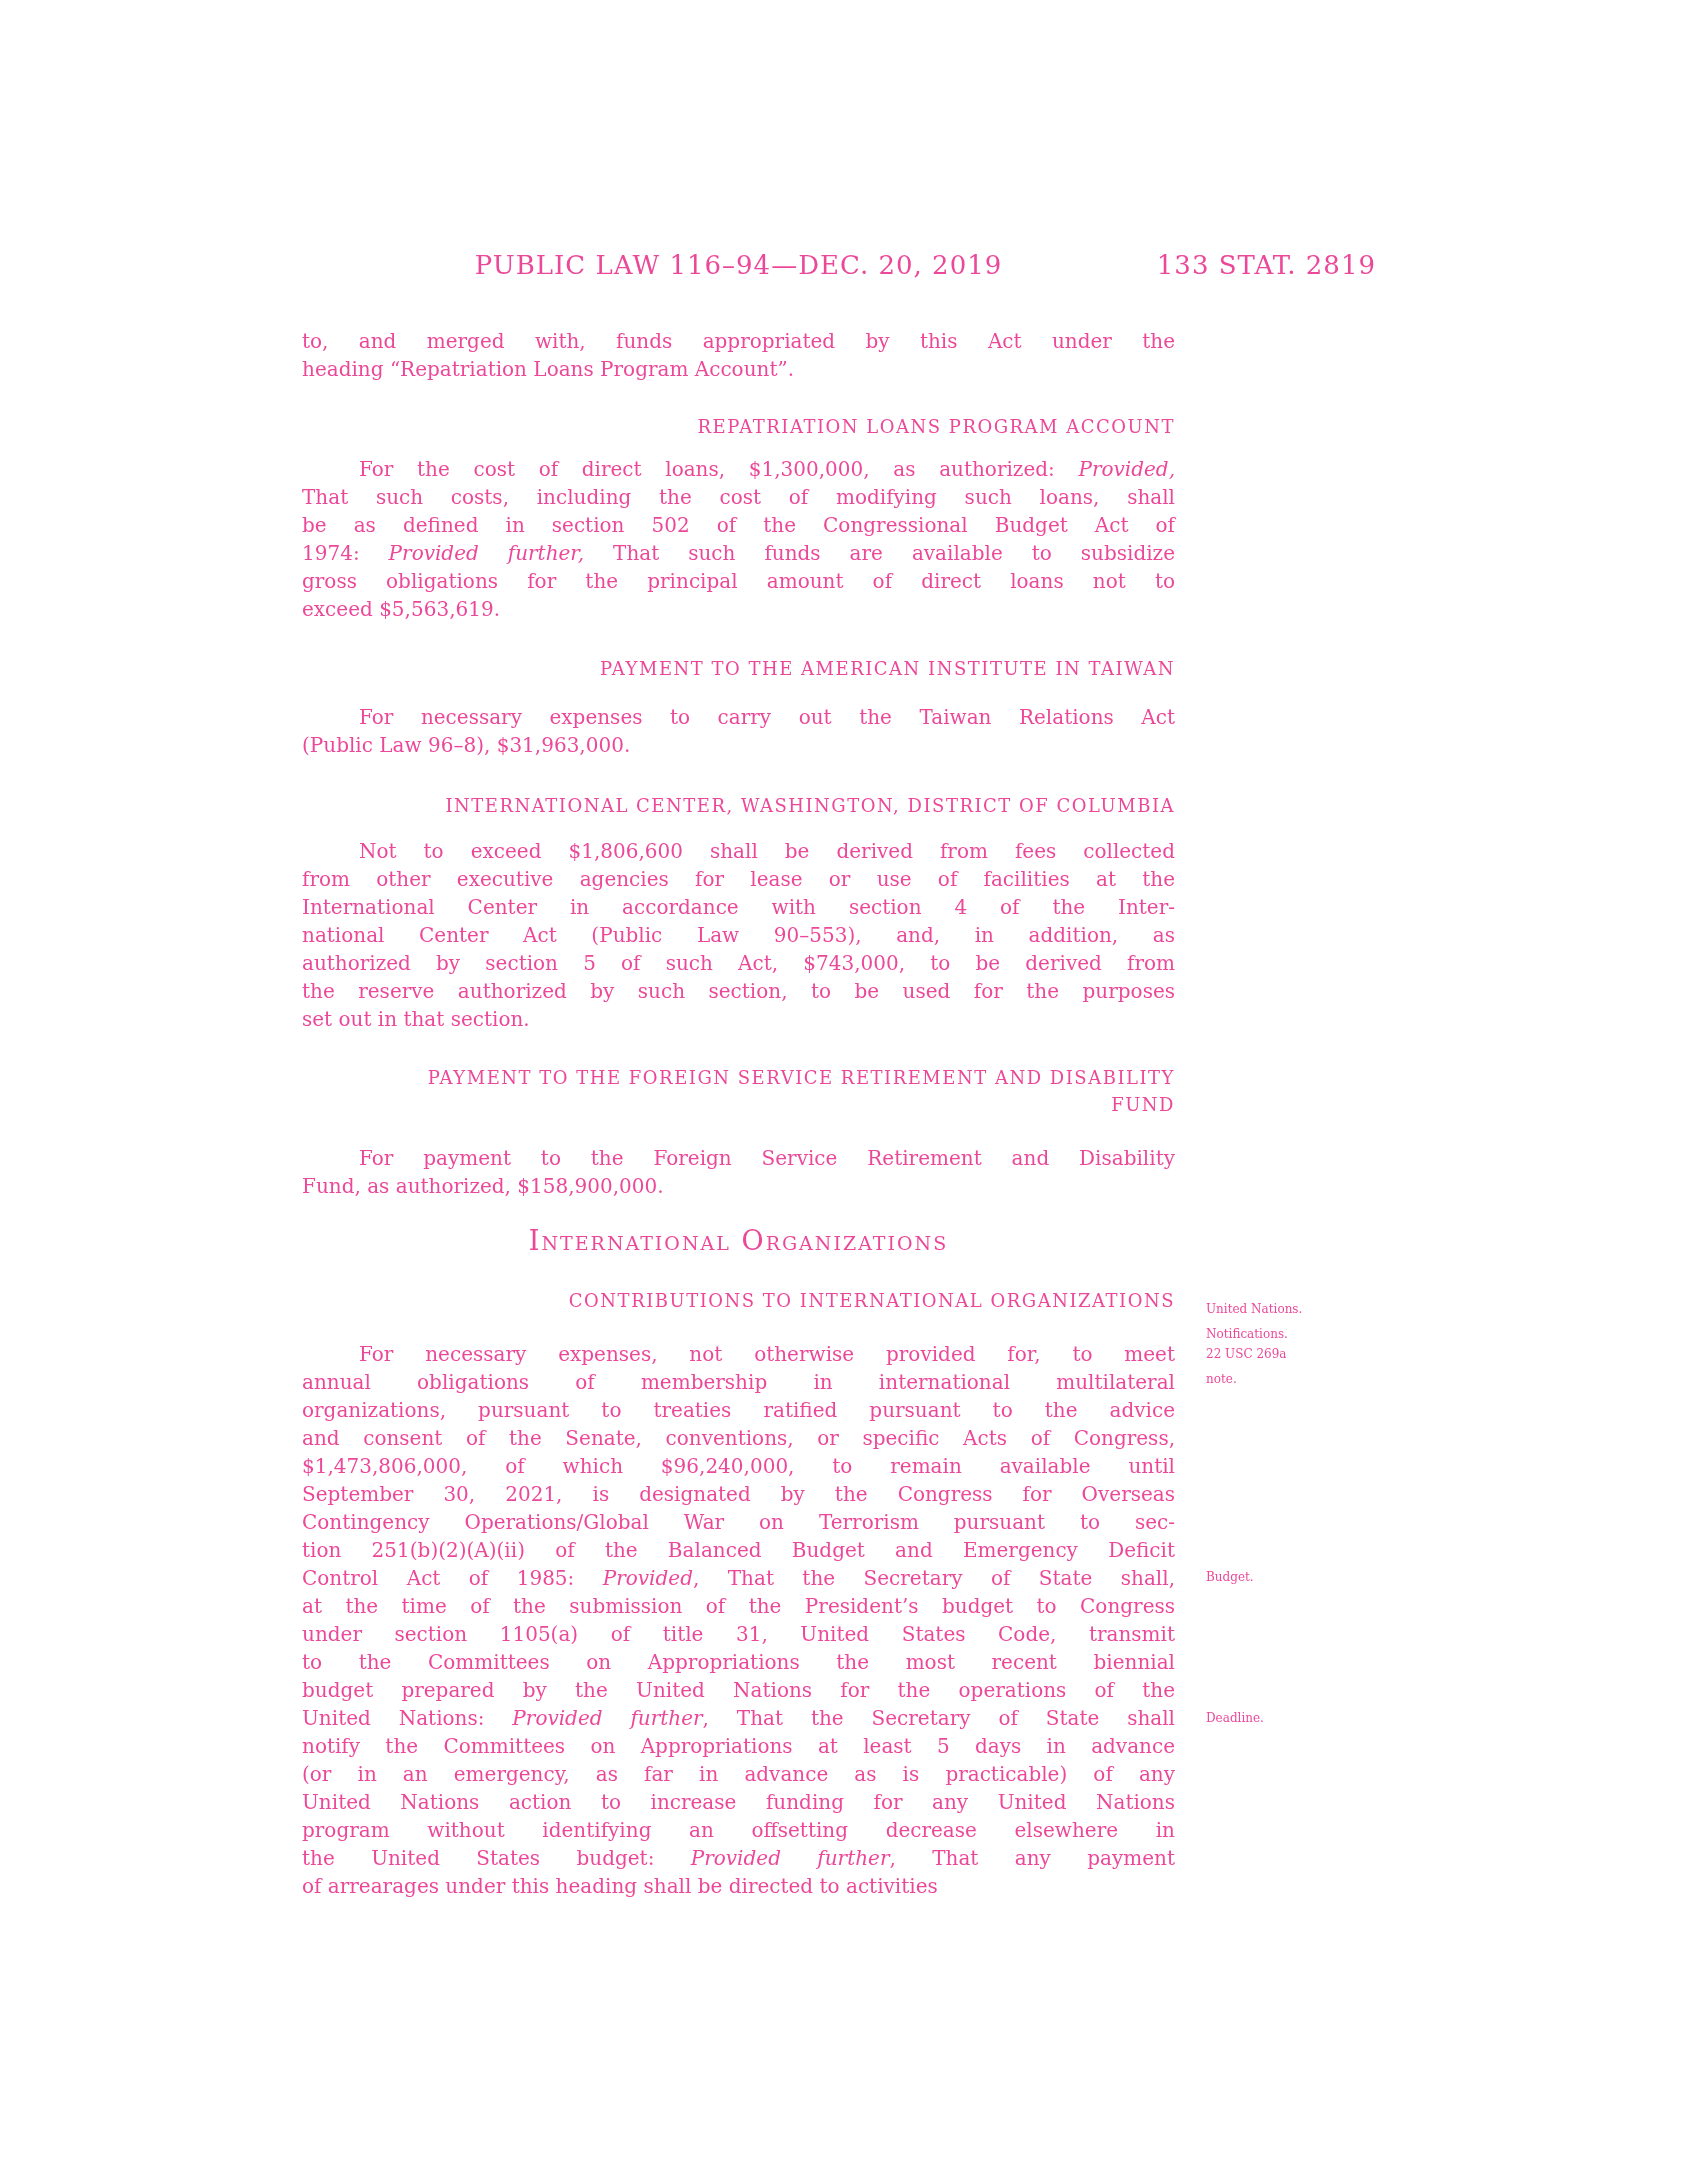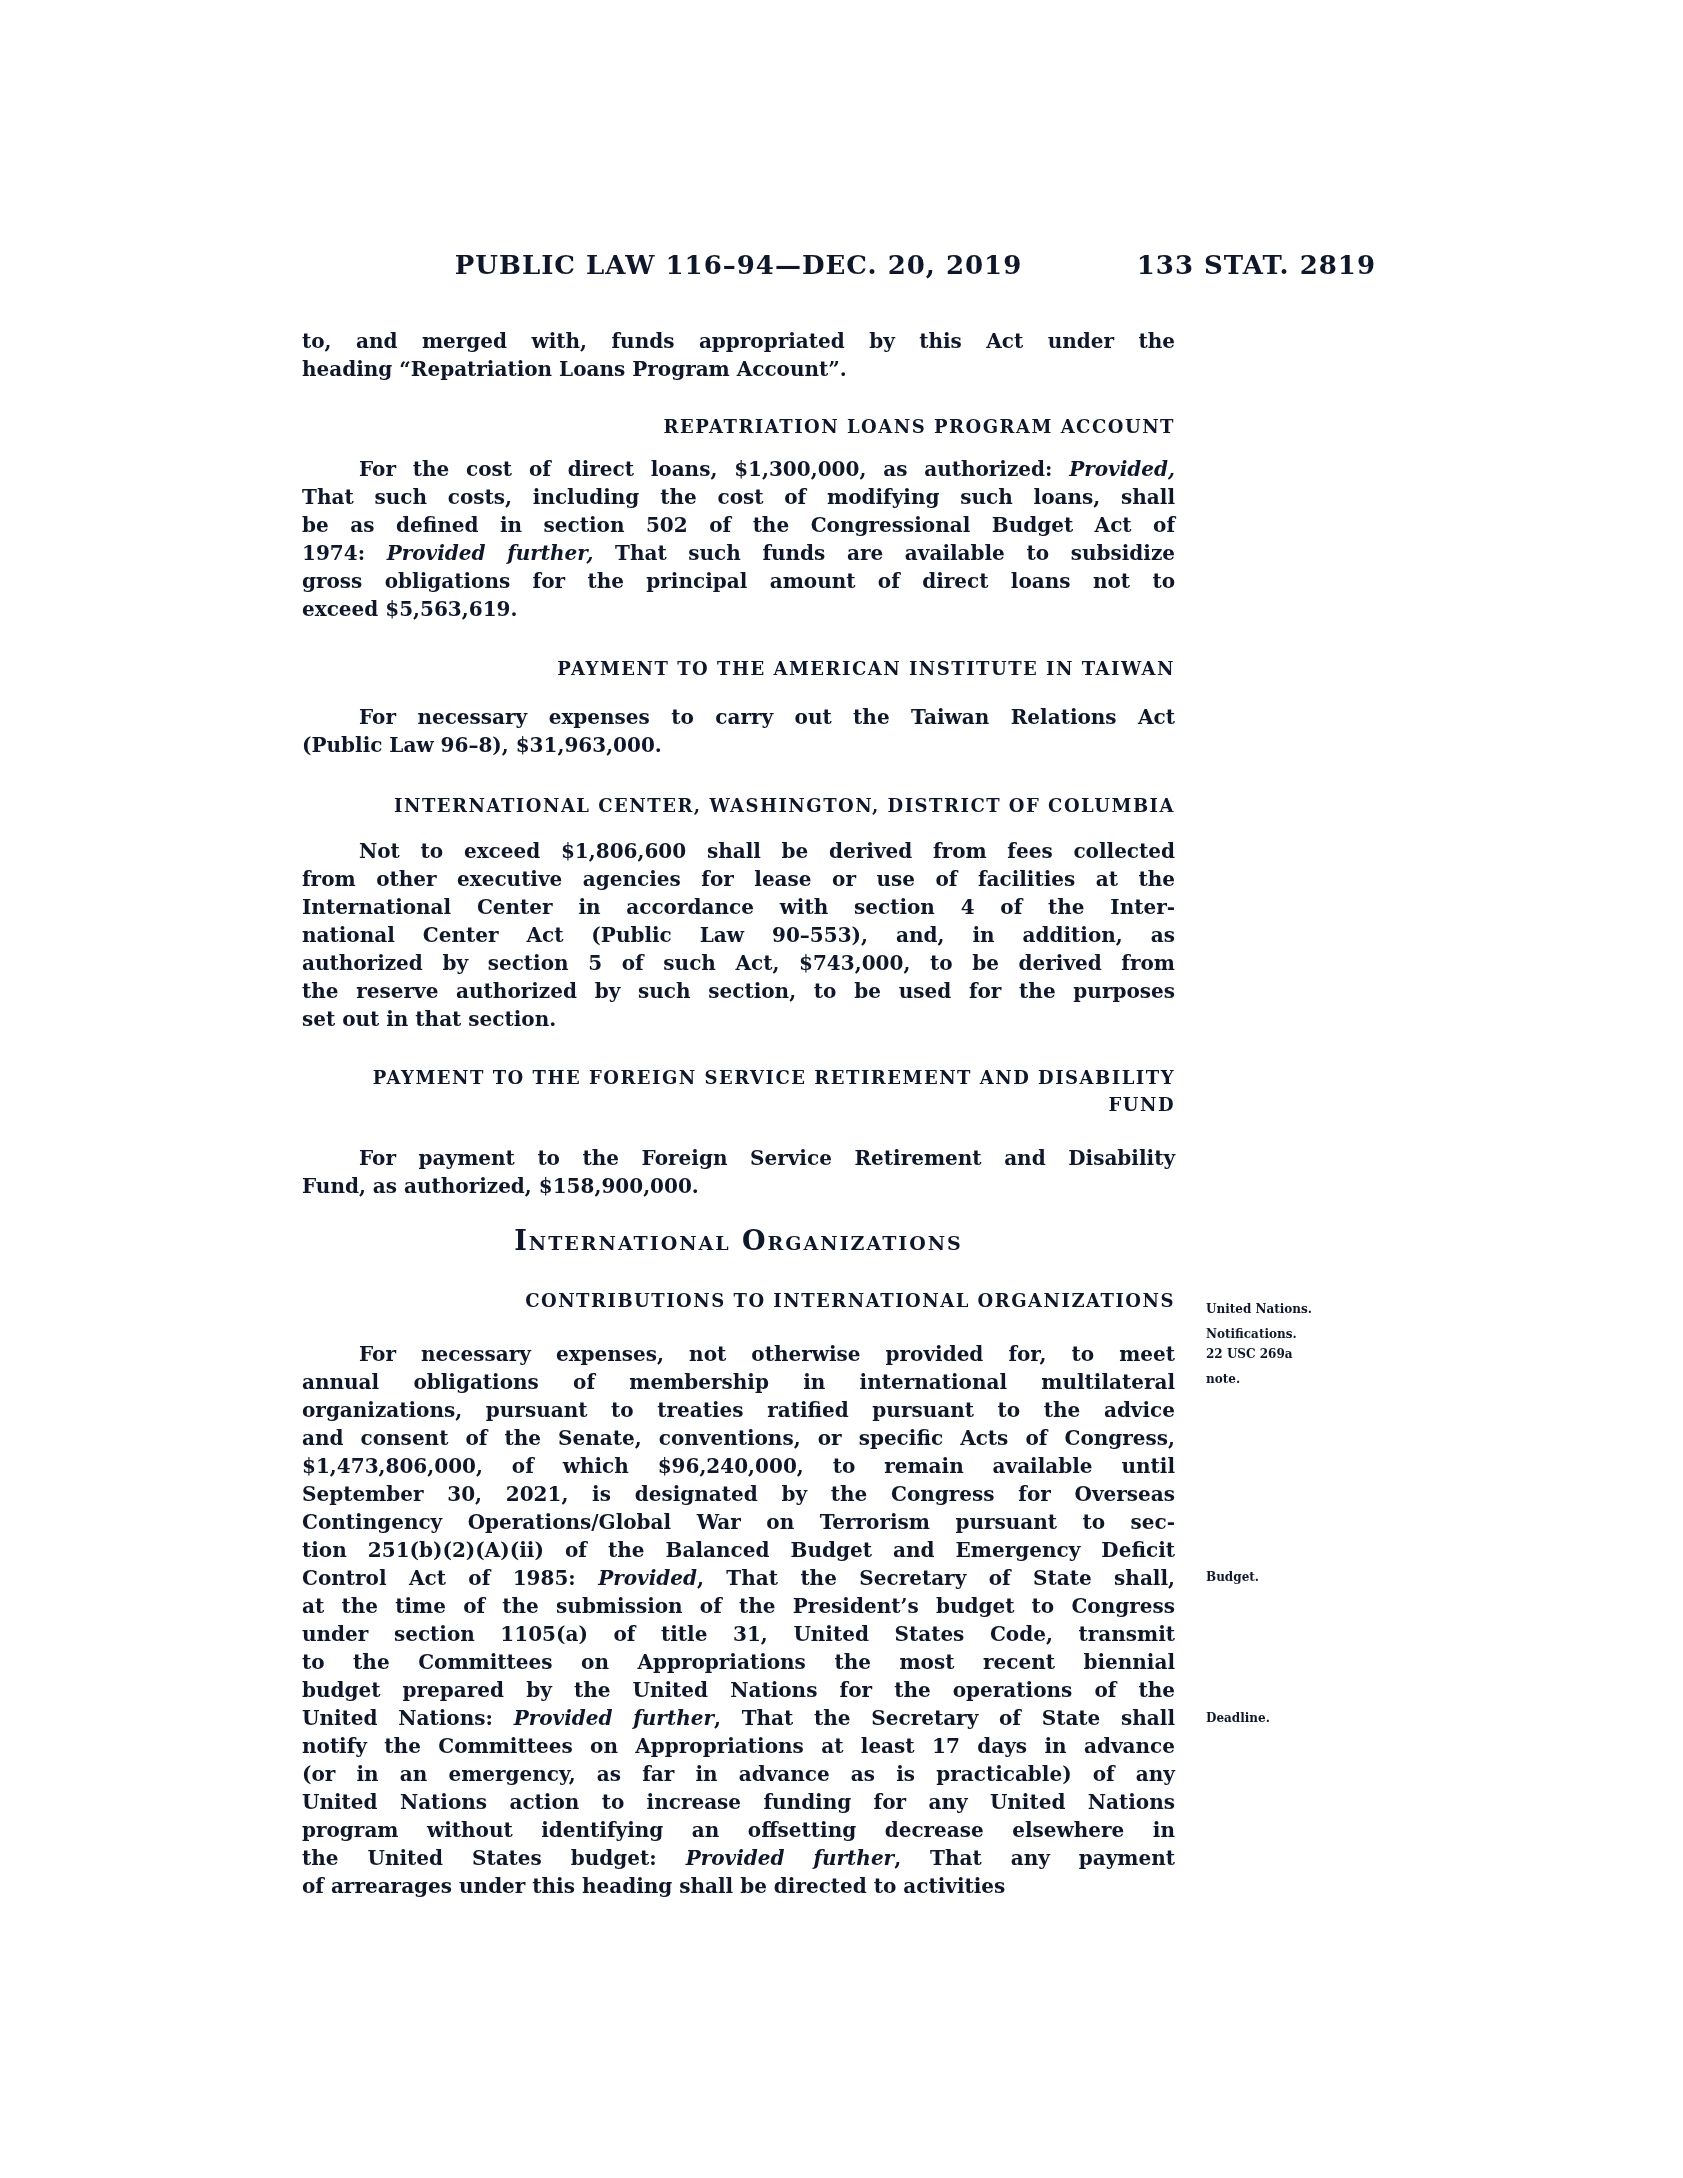--- a/index.html
+++ b/index.html
@@ -1,23 +1,22 @@
 <!DOCTYPE html>
 <html><head>
 <meta charset="utf-8">
 <style>
   html,body { margin:0; padding:0; background:#e8e8e8; }
   .page {
     position:relative;
     width:1683px; height:2178px;
     background:#ffffff;
-    color:#0f172a;
+    color:#ec4899;
     font-family:"DejaVu Serif", "Liberation Serif", serif;
     overflow:hidden;
-    font-weight:bold;
   }
   
   .running-head { position:absolute; top:250px; left:302px; width:1074px; height:40px;
                   font-size:26px; letter-spacing:1px; }
   .head-left  { position:absolute; left:0; top:0; width:873px; text-align:center; }
   .head-right { position:absolute; right:0; top:0; text-align:right; }
 
   
   .block { position:absolute; left:302px; width:873px; }
   .para  { font-size:20px; line-height:28px; }
@@ -122,21 +121,21 @@
         <div class="line"><span>$1,473,806,000, of which $96,240,000, to remain available until</span></div>
         <div class="line"><span>September 30, 2021, is designated by the Congress for Overseas</span></div>
         <div class="line"><span>Contingency Operations/Global War on Terrorism pursuant to sec-</span></div>
         <div class="line"><span>tion 251(b)(2)(A)(ii) of the Balanced Budget and Emergency Deficit</span></div>
         <div class="line"><span>Control Act of 1985: </span><span class="i">Provided</span><span>, That the Secretary of State shall,</span></div>
         <div class="line"><span>at the time of the submission of the President’s budget to Congress</span></div>
         <div class="line"><span>under section 1105(a) of title 31, United States Code, transmit</span></div>
         <div class="line"><span>to the Committees on Appropriations the most recent biennial</span></div>
         <div class="line"><span>budget prepared by the United Nations for the operations of the</span></div>
         <div class="line"><span>United Nations: </span><span class="i">Provided further</span><span>, That the Secretary of State shall</span></div>
-        <div class="line"><span>notify the Committees on Appropriations at least 17 days in advance</span></div>
+        <div class="line"><span>notify the Committees on Appropriations at least 5 days in advance</span></div>
         <div class="line"><span>(or in an emergency, as far in advance as is practicable) of any</span></div>
         <div class="line"><span>United Nations action to increase funding for any United Nations</span></div>
         <div class="line"><span>program without identifying an offsetting decrease elsewhere in</span></div>
         <div class="line"><span>the United States budget: </span><span class="i">Provided further</span><span>, That any payment</span></div>
         <div class="line last"><span>of arrearages under this heading shall be directed to activities</span></div>
       </div>
 
   </main>
 
   <aside>

